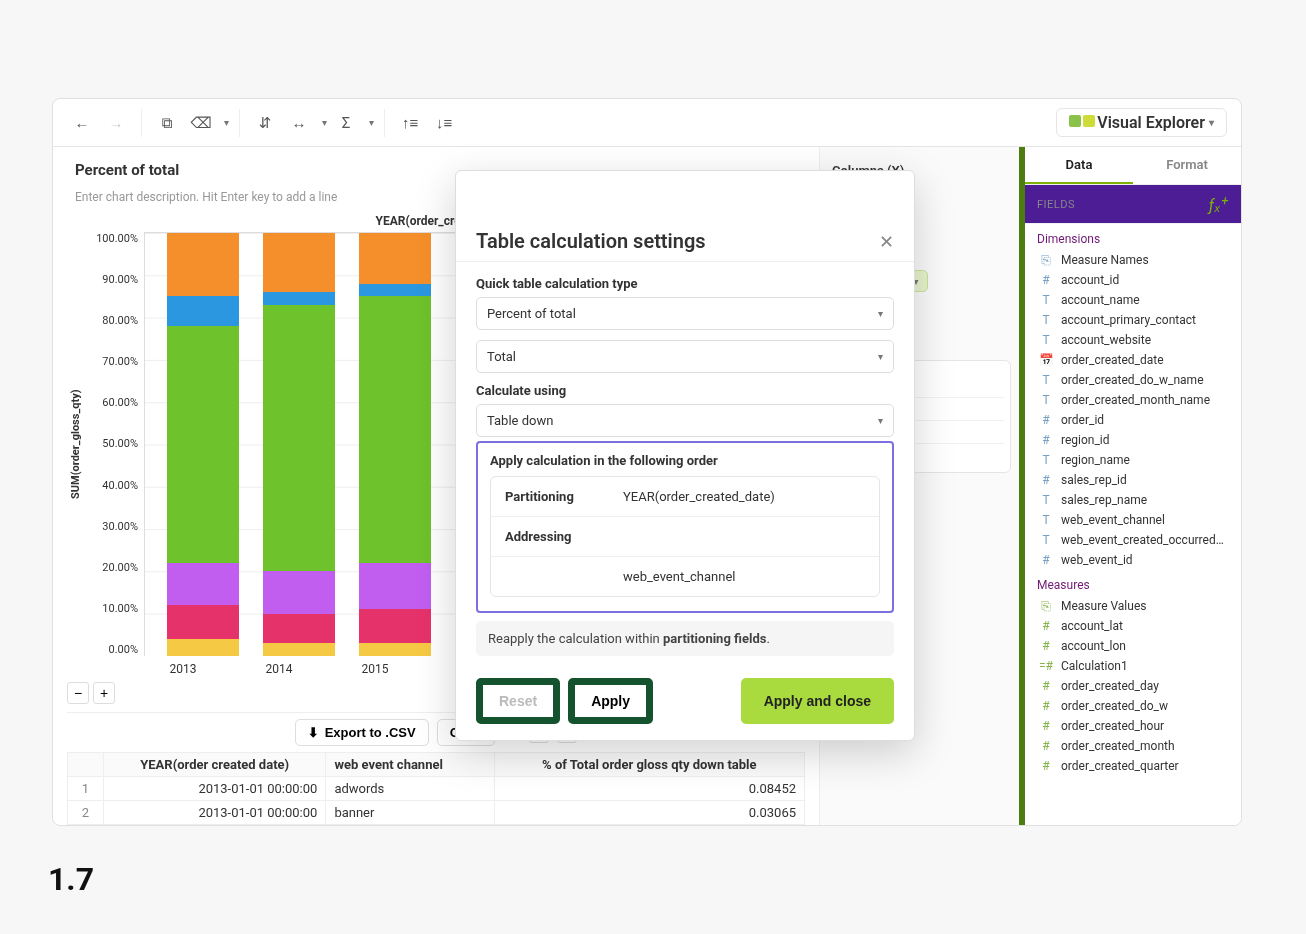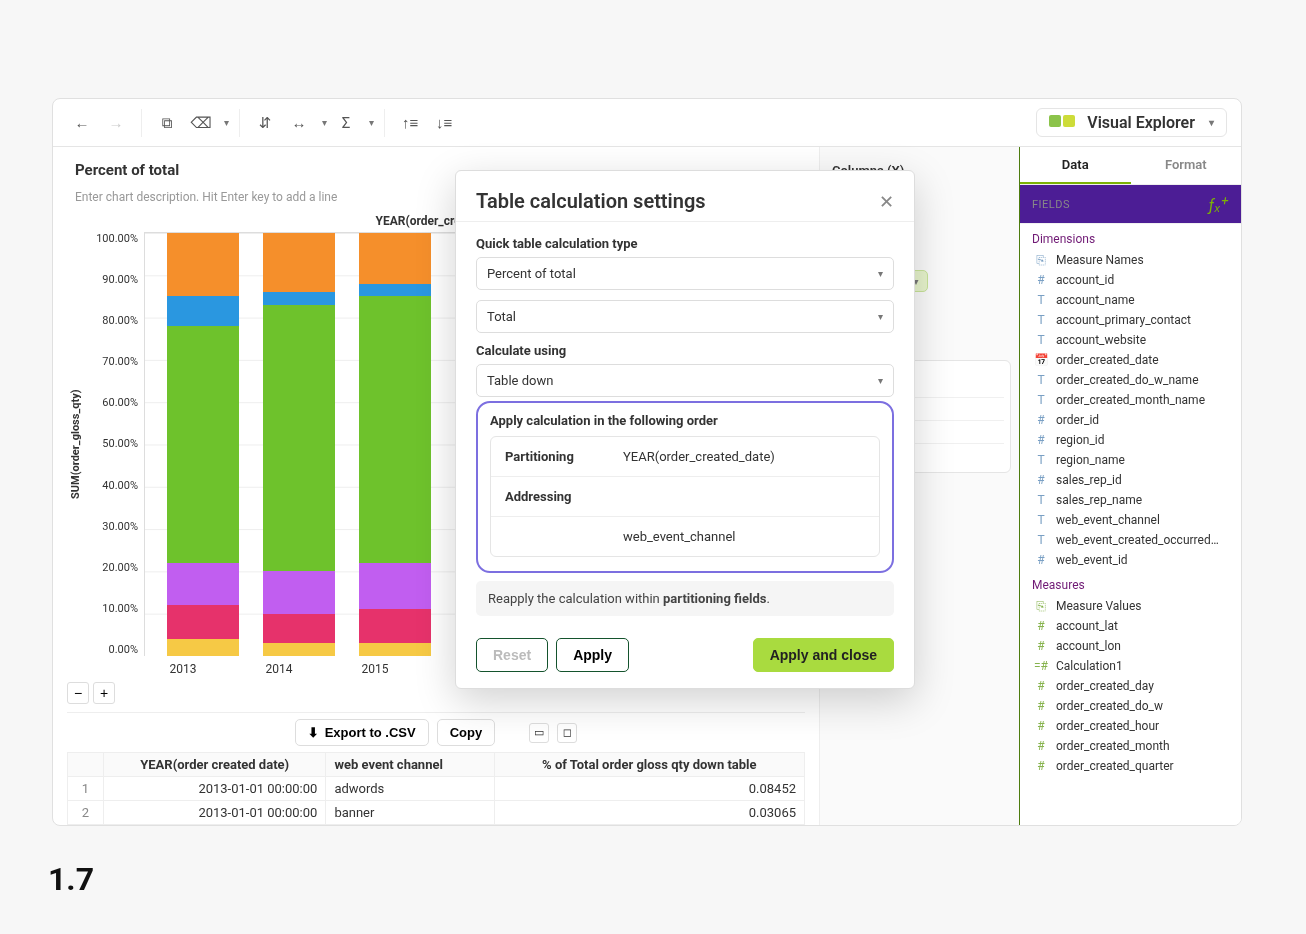--- a/index.html
+++ b/index.html
@@ -36,21 +36,21 @@
       gap: 4px;
     }
     .toolbar .sep { width: 1px; height: 28px; background: #eee; margin: 0 6px; }
     .tbtn {
       width: 30px; height: 30px; display:flex; align-items:center; justify-content:center;
       color:#555; border-radius:4px; cursor:pointer; font-size:15px;
     }
     .tbtn.disabled{ color:#ccc; cursor:default; }
     .spacer{ flex:1; }
     .brand {
-      display:flex; align-items:center; gap:10px; padding:4px 12px;
+      display:flex; align-items:center; padding:4px 12px;
       border:1px solid #e5e5e5; border-radius:6px; font-size:16px; font-weight:600;
       background:#fff;
     }
     .brand-icon { width:28px; height:16px; position:relative; display:flex; gap:2px; }
     .brand-icon span { width:12px; height:12px; border-radius:2px; }
     .brand-icon .b1{ background:#8bc34a; }
     .brand-icon .b2{ background:#cddc39; }
     
     .body { flex:1; display:flex; overflow:hidden; position:relative; }
     .chart-panel { flex:1; display:flex; flex-direction:column; padding:14px 14px 0 14px; position:relative; min-width:0; }
@@ -70,21 +70,21 @@
     
     .shelves { width:200px; border-left:1px solid #eee; padding:12px 8px; background:#fafafa; display:flex; flex-direction:column; gap:10px; overflow:hidden; }
     .shelf-label{ font-weight:600; font-size:13px; color:#333; padding:4px; }
     .pill { display:inline-flex; align-items:center; gap:6px; padding:3px 8px; border-radius:5px; font-size:12px; border:1px solid #d0e6f5; background:#e6f2fb; color:#2a6496; white-space:nowrap; }
     .pill.green{ background:#e7f4cc; border-color:#c8e39a; color:#4b6b18; }
     .pill.purple{ background:#e8dff4; border-color:#cdbde6; color:#5b3a94; }
     .mark-card { border:1px solid #e5e5e5; border-radius:6px; padding:6px; background:#fff; font-size:12px; }
     .mark-row{ padding:4px 6px; border-bottom:1px solid #f0f0f0; display:flex; align-items:center; gap:6px; }
     .mark-row:last-child{ border-bottom:none; }
     
-    .sidebar { width:222px; border-left:1px solid #4d7c0f; display:flex; flex-direction:column; background:#fff; }
+    .sidebar { width:222px; border-left:6px solid #4d7c0f; display:flex; flex-direction:column; background:#fff; }
     .tabs { display:flex; border-bottom:1px solid #eee; }
     .tab { flex:1; text-align:center; padding:10px 0; font-size:13px; font-weight:600; color:#888; cursor:pointer; border-bottom:2px solid transparent; }
     .tab.active{ color:#222; border-bottom-color:#7cb305; }
     .fields-hdr{ display:flex; justify-content:space-between; align-items:center; padding:8px 12px; font-size:11px; letter-spacing:.5px; color:#888; background:#4c1d95; border-bottom:1px solid #f0f0f0; }
     .fx{ font-style:italic; color:#7cb305; font-size:16px;text-align:center; }
     .section-title{ font-size:12px; color:#701a75; padding:8px 12px 4px; }
     .field-list{ overflow-y:auto; flex:1; }
     .field-item{ display:flex; align-items:center; gap:8px; padding:3px 14px; font-size:12px; color:#333; cursor:pointer; white-space:nowrap; overflow:hidden; text-overflow:ellipsis; }
     .ficon{ width:14px; color:#7aa0c4; font-size:12px; display:inline-block; text-align:center; }
     .ficon.m{ color:#87b34e; }
@@ -96,39 +96,39 @@
     table.dt{ width:100%; border-collapse:collapse; font-size:13px; }
     table.dt th, table.dt td{ border:1px solid #eee; padding:4px 8px; text-align:right; }
     table.dt th:first-child, table.dt td:first-child{ width:36px; text-align:center; color:#888; }
     table.dt th{ background:#fafafa; font-weight:700; text-align:center; }
     
     .modal{
       position:absolute; left:455px; top:170px; width:460px; background:#fff;
       border:1px solid #ddd; border-radius:6px; box-shadow:0 12px 40px rgba(0,0,0,.18);
       padding:18px 20px 16px; z-index:50;
     }
-    .modal h2{ font-size:20px; font-weight:600; margin-bottom:6px; display:flex; justify-content:space-between; align-items:center; }
+    .modal h2{ font-size:20px; font-weight:600; margin-bottom:6px; display:flex; justify-content:space-between; align-items:center;margin-top:40px; }
     .modal .close{ font-size:18px; color:#888; cursor:pointer; font-weight:400; }
     .modal hr{ border:none; border-top:1px solid #eee; margin:8px -20px 14px; }
     .form-label{ font-weight:700; font-size:13px; margin:8px 0 6px; display:block; }
     .select{
       width:100%; border:1px solid #ddd; border-radius:5px; padding:8px 10px;
       font-size:13px; display:flex; justify-content:space-between; align-items:center;
       cursor:pointer; background:#fff; margin-bottom:10px;
     }
     .highlight-box{
-      border:2px solid #7c6fe0; border-radius:14px; padding:10px 12px 14px; margin-top:2px;
+      border:2px solid #7c6fe0; border-radius:4px; padding:10px 12px 14px; margin-top:2px;
     }
     .inner-card{ border:1px solid #e5e5e5; border-radius:6px; margin-top:8px; }
     .ic-row{ padding:12px 14px; border-bottom:1px solid #eee; display:flex; gap:28px; font-size:13px; }
     .ic-row:last-child{ border-bottom:none; }
     .ic-label{ font-weight:700; width:90px; }
     .note{ background:#f5f5f5; border-radius:5px; padding:10px 12px; font-size:13px; margin-top:8px; color:#444; }
     .modal-actions{ display:flex; gap:8px; margin-top:22px; align-items:center; }
-    .btn{ border:1px solid #14532d; border-radius:5px; padding:8px 16px; font-size:14px; font-weight:600; background:#fff; cursor:pointer; }
+    .btn{ border:7px solid #14532d; border-radius:5px; padding:8px 16px; font-size:14px; font-weight:600; background:#fff; cursor:pointer; }
     .btn.disabled{ color:#bbb; cursor:default; }
     .btn.primary{ background:#a9db3f; border-color:#a9db3f; color:#222; margin-left:auto; }
     
     .anno{ position:absolute; left:48px; bottom:36px; font-size:32px; font-weight:700; color:#111; }
     .caret{ font-size:10px; color:#777; margin-left:4px; }
   </style>
 </head>
 <body>
 
 <div class="app-window">

